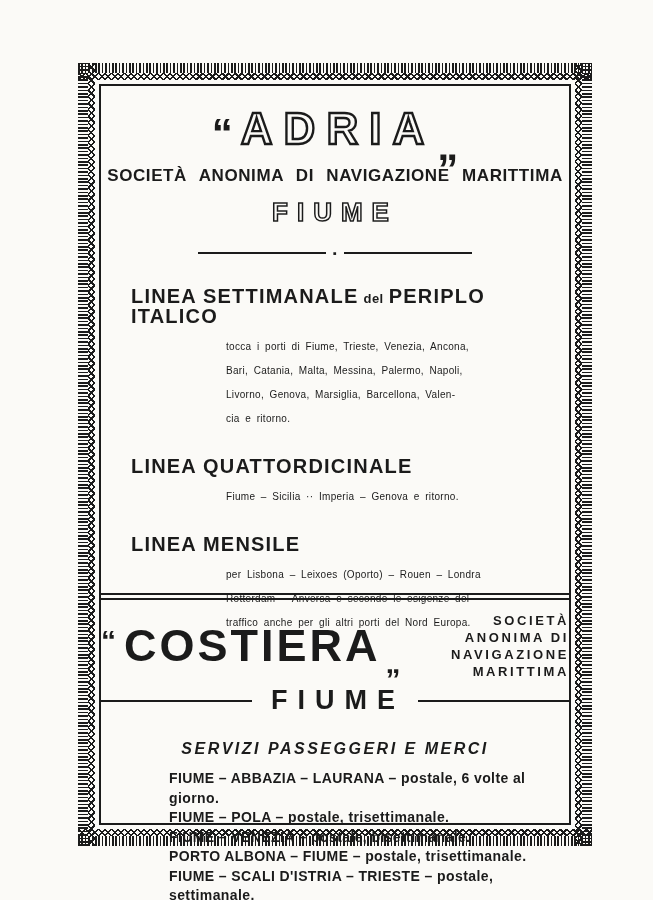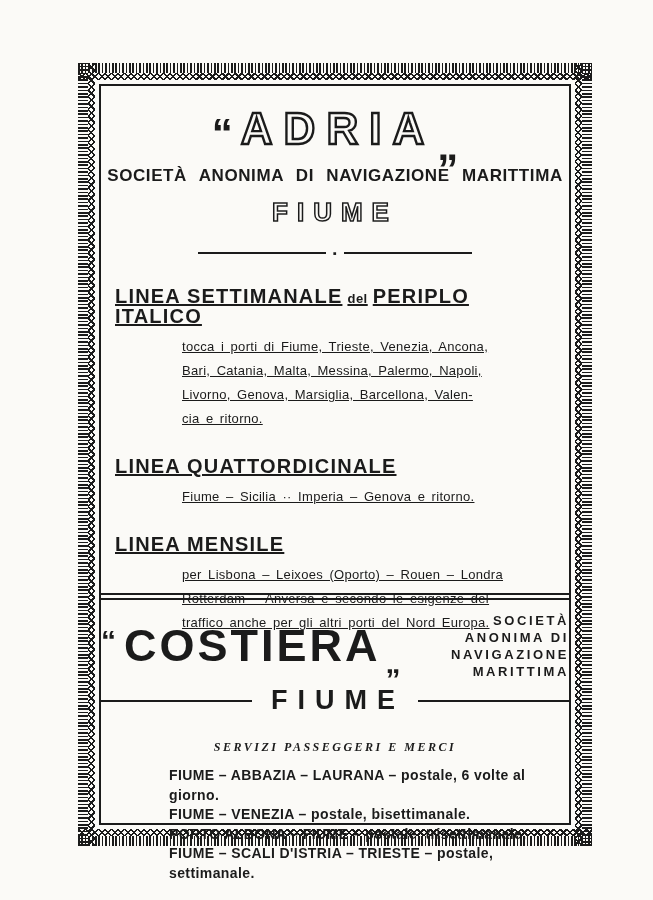--- a/index.html
+++ b/index.html
@@ -72,26 +72,26 @@
     color:transparent;-webkit-text-stroke:1.5px var(--ink);
   }
   @supports not (-webkit-text-stroke: 1px #000){
     .outline-big,.outline-mid{color:var(--ink);}
   }
   .adria-sub{font-size:17px;font-weight:bold;letter-spacing:0.6px;word-spacing:7px;margin-top:13px;}
   .adria-city{margin-top:13px;}
   .orn-rule{display:flex;align-items:center;justify-content:center;gap:7px;margin-top:23px;}
   .orn-rule .seg{width:128px;height:2px;background:var(--ink);}
   .orn-rule .sq{font-size:11px;line-height:1;}
-  .sections{text-align:left;margin-top:27px;padding-left:14px;padding-right:14px;text-decoration:underline;}
+  .sections{text-align:left;margin-top:27px;padding-left:30px;padding-right:14px;}
   .line-section{margin-bottom:25px;}
   .sec-head{font-size:20px;font-weight:bold;letter-spacing:1.2px;line-height:1;}
   .sec-head .small{font-size:13px;letter-spacing:0.5px;margin:0 5px;}
   .sec-body{
-    margin:9px 0 0 67px;font-size:13px;line-height:24px;
+    margin:9px 0 0 95px;font-size:10px;line-height:24px;
     letter-spacing:0.3px;word-spacing:2.5px;white-space:pre-line;
   }
   
   .panel-divider{flex:none;height:3px;border-top:2px solid var(--ink);border-bottom:2px solid var(--ink);}
   
   .panel-costiera{flex:1;text-align:center;padding-top:10px;}
   .costiera-row{display:flex;justify-content:center;align-items:center;gap:16px;}
   .costiera-name-wrap{display:flex;align-items:flex-start;line-height:1;}
   .q-mid{font-size:30px;font-weight:bold;line-height:0.9;}
   .q-open-c{margin:4px 8px 0 0;}
@@ -99,21 +99,21 @@
   .costiera-name{font-size:45px;font-weight:bold;letter-spacing:3px;line-height:1;}
   .costiera-sub{
     font-size:13px;font-weight:bold;letter-spacing:2.6px;line-height:17px;
     text-align:right;white-space:pre-line;margin-top:2px;
   }
   .city-row{display:flex;justify-content:center;align-items:center;gap:13px;margin-top:7px;}
   .city-row .line{height:2px;background:var(--ink);}
   .city-row .l1{width:172px;}
   .city-row .l2{width:172px;}
   .costiera-city{font-size:27px;font-weight:bold;letter-spacing:10px;line-height:1;padding-left:6px;}
-  .servizi-title{font-size:12px;font-weight:bold;font-style:italic;letter-spacing:2.5px;margin-top:26px;font-family:Liberation Serif, serif;}
+  .servizi-title{font-size:16px;font-weight:bold;font-style:italic;letter-spacing:2.5px;margin-top:26px;}
   .services{
     text-align:left;margin:11px 0 0 68px;
     font-size:14px;font-weight:bold;line-height:19.5px;letter-spacing:0.4px;
   }
 </style>
 </head>
 <body>
 
 <div class="page">
   <div class="frame">
@@ -185,20 +185,21 @@
         <div class="city-row">
           <span class="line l1"></span>
           <span class="costiera-city">FIUME</span>
           <span class="line l2"></span>
         </div>
 
         <div class="servizi-title">SERVIZI PASSEGGERI E MERCI</div>
 
         <div class="services">
           <div>FIUME – ABBAZIA – LAURANA – postale, 6 volte al giorno.</div>
+          <div>FIUME – POLA – postale, trisettimanale.</div>
           <div>FIUME – VENEZIA – postale, bisettimanale.</div>
           <div>PORTO ALBONA – FIUME – postale, trisettimanale.</div>
           <div>FIUME – SCALI D'ISTRIA – TRIESTE – postale, settimanale.</div>
 
         </div>
       </div>
 
     </div>
   </div>
 </div>

